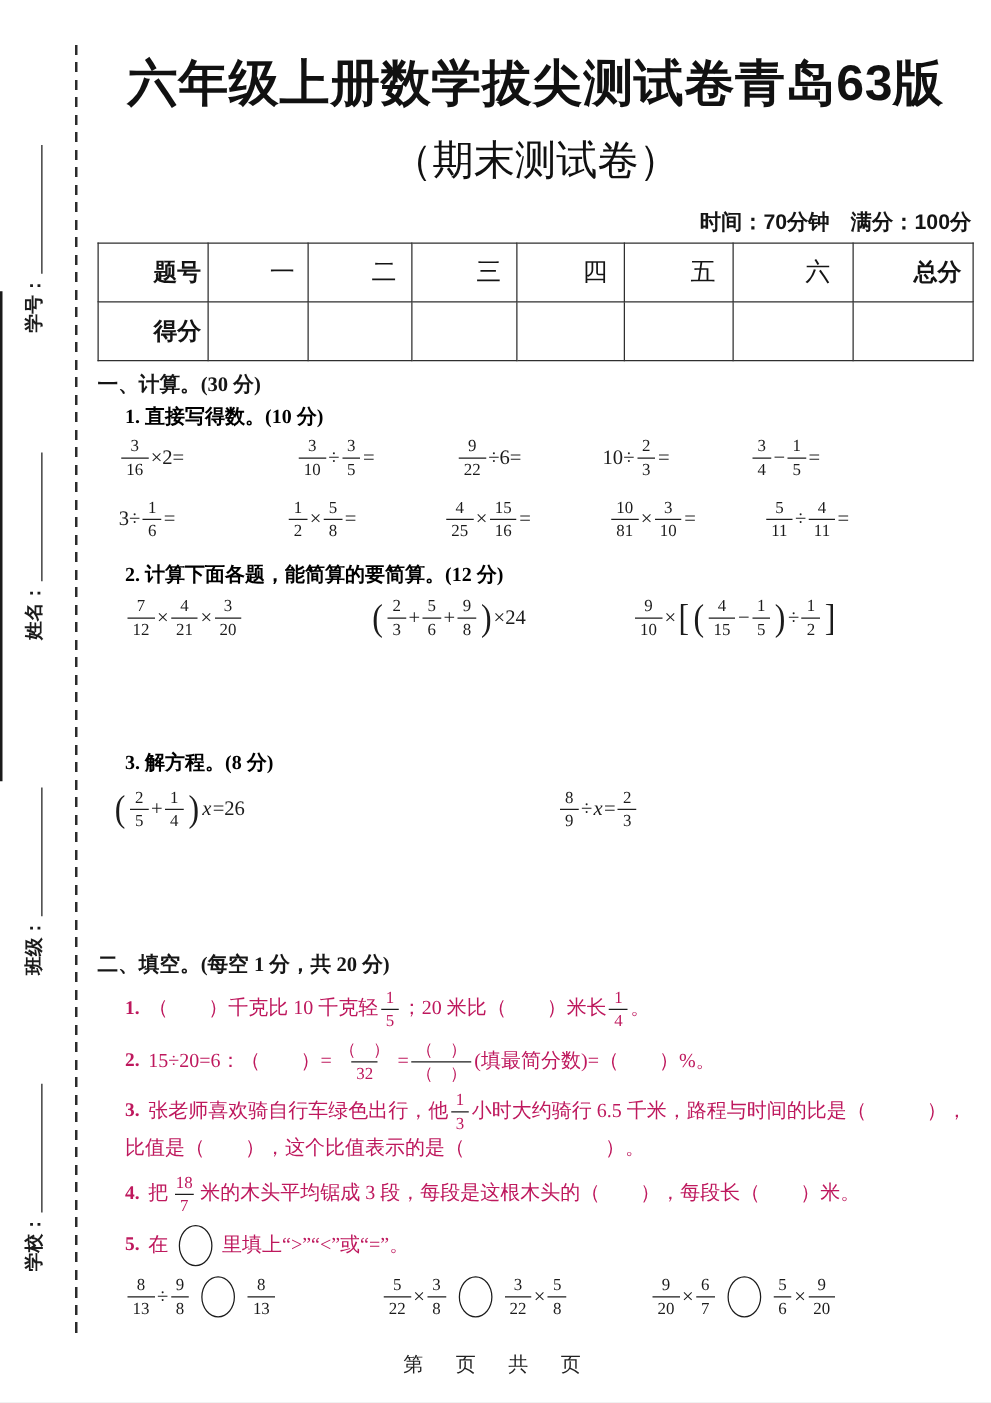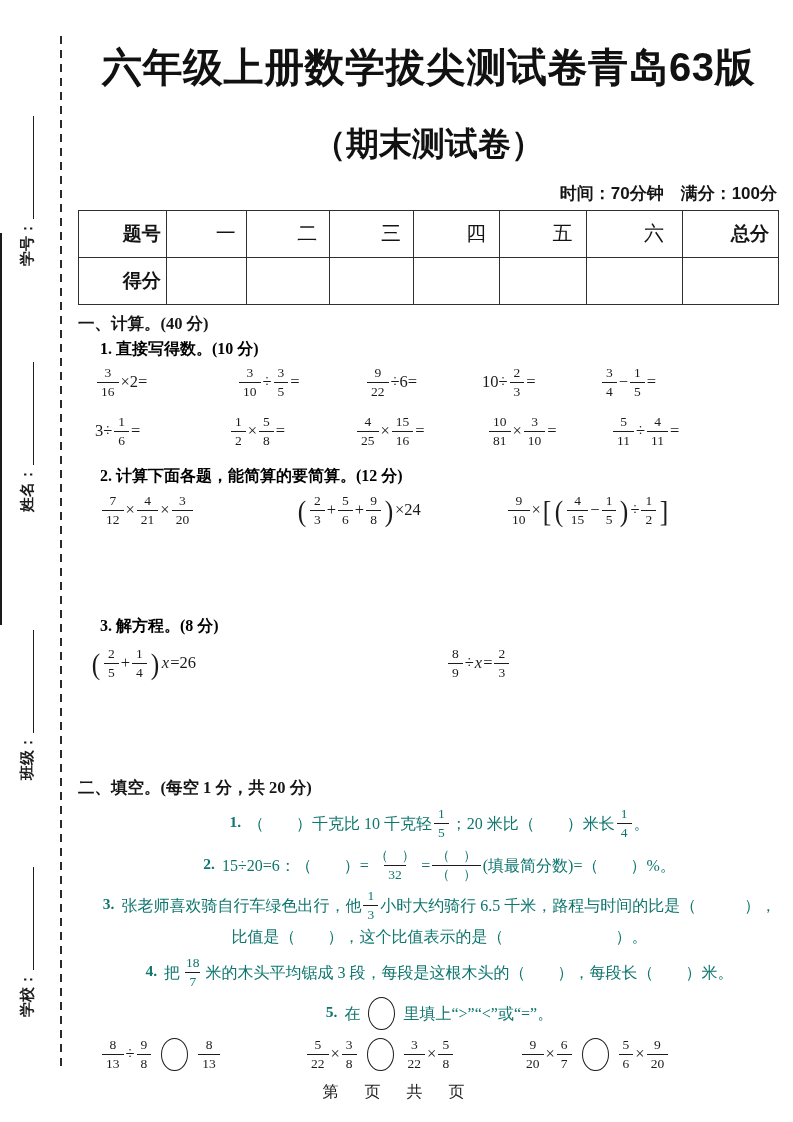--- a/index.html
+++ b/index.html
@@ -11,22 +11,22 @@
   
   .sb-item{position:absolute;left:16px;width:150px;height:22px;display:flex;align-items:center;
            transform:rotate(-90deg);transform-origin:left top;}
   .sb-label{font-family:"Liberation Sans",sans-serif;font-weight:700;font-size:15px;white-space:nowrap;}
   .sb-blank{flex:1;border-bottom:1.6px solid #1d1d1d;height:55%;margin-left:2px;}
   .sb-0{top:266px}.sb-1{top:512px}.sb-2{top:780px}.sb-3{top:1017px}
 
   .content{position:absolute;left:78px;top:16px;width:701px;}
   .title{margin:26px 0 0 0;text-align:center;font-family:"Liberation Sans",sans-serif;
          font-weight:900;font-size:40px;line-height:1.25;letter-spacing:0.5px;color:#111;}
-  .subtitle{margin-top:32px;text-align:center;font-family:"Liberation Sans",sans-serif;
-            font-weight:700;font-size:33px;line-height:1.2;color:#111;}
+  .subtitle{margin-top:16px;text-align:center;font-family:"Liberation Sans",sans-serif;
+            font-weight:400;font-size:33px;line-height:1.2;color:#111;}
   .info{margin:18px 2px 5px 0;text-align:right;font-family:"Liberation Sans",sans-serif;
         font-weight:600;font-size:17px;color:#151515;}
   .score-table{width:100%;border-collapse:collapse;table-layout:fixed;margin-top:4px;}
   .score-table td{border:1.4px solid #2f2f2f;height:44px;text-align:center;vertical-align:middle;
                   font-size:20px;color:#141414;padding-left:40px;}
   .score-table td.b{font-weight:700;font-size:19px;}
 
   .sech{margin:8px 0 0 0;font-size:16.5px;font-weight:700;color:#161616;}
   .sec2h{margin-top:84px;}
   .qh{margin:4px 0 0 22px;font-size:16px;font-weight:700;color:#000000;}
@@ -43,21 +43,21 @@
   .tx{vertical-align:middle;}
   .fr{display:inline-flex;flex-direction:column;align-items:center;line-height:1;
       font-size:13.5px;margin:0 2px;vertical-align:middle;}
   .fr .nu{padding:0 4px 2.5px;}
   .fr .de{border-top:1.3px solid #1c1c1c;padding:2.5px 4px 0;}
   .big{font-size:30px;font-weight:400;line-height:0.9;vertical-align:middle;margin:0 1px;
        transform:scaleX(.85);display:inline-block;}
   .it{font-style:italic;vertical-align:middle;margin:0 1px;}
   .circ{display:inline-block;width:25px;height:31px;border:1.5px solid #1c1c1c;
         border-radius:50%;vertical-align:middle;margin:0 8px;}
-  .fill{padding-left:22px;line-height:1.6;font-size:16px;color:#0f766e;text-align:center;}
+  .fill{padding-left:22px;line-height:1.6;font-size:16px;color:#be185d;}
   .f1{margin-top:8px}.f2{margin-top:9px}.f3{margin-top:7px}.f4{margin-top:7px}.f5{margin-top:8px}
   .fill .no{font-weight:700;margin-right:7px;font-size:15.5px;}
   .footer{position:absolute;left:0;top:1082px;width:100%;text-align:center;font-size:16px;
           color:#222;word-spacing:10px;letter-spacing:6px;}
 </style>
 </head>
 <body>
 
 <div class="page">
   <div class="scan-edge"></div>
@@ -115,21 +115,21 @@
         <td></td>
         <td></td>
         <td></td>
         <td></td>
         <td></td>
         <td></td>
       </tr>
     </tbody>
       </table>
 
-    <div class="sech">一、计算。(40 分)</div>
+    <div class="sech">一、计算。(30 分)</div>
     <div class="qh">1. 直接写得数。(10 分)</div>
 
     <div class="calc-row">
       <span class="math" style="left:17px">
           <span class="fr">
             <span class="nu">3</span>
             <span class="de">16</span>
           </span>
           <span class="tx">×2=</span>
         </span>

